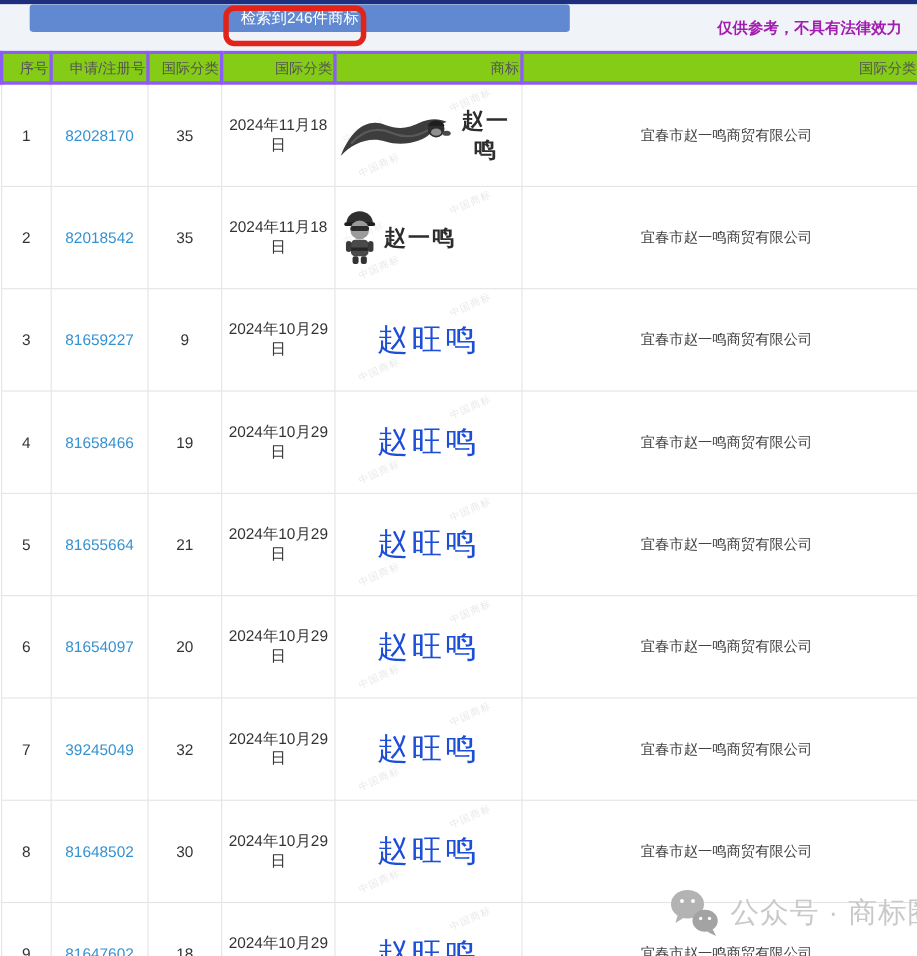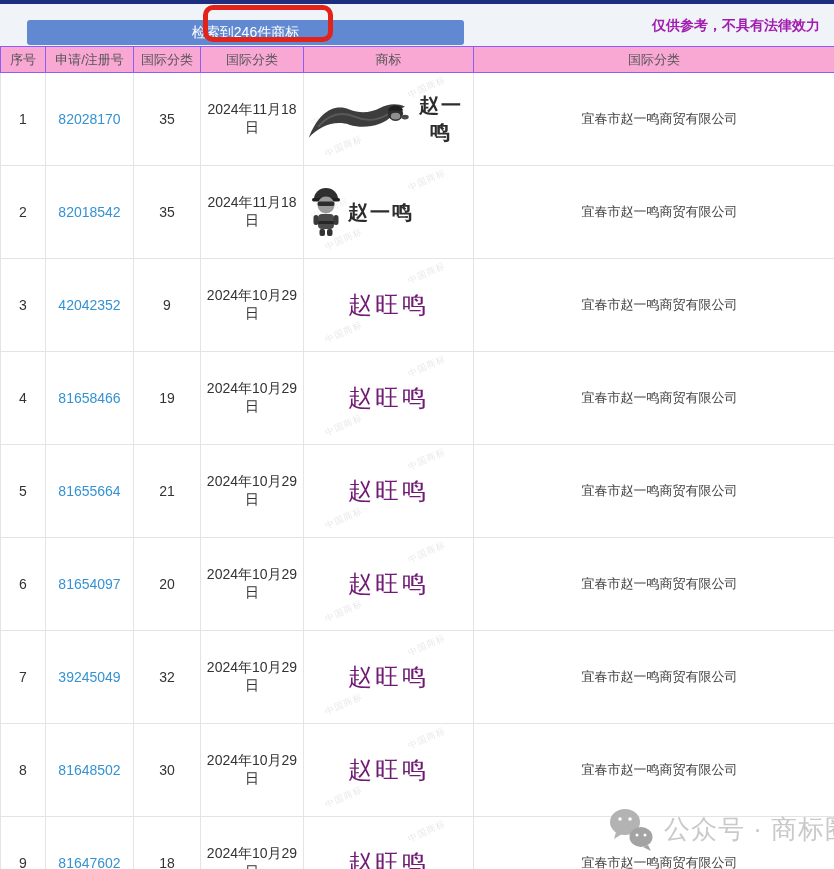--- a/index.html
+++ b/index.html
@@ -4,54 +4,54 @@
 <style>
   html,body { margin:0; padding:0; }
   body {
     width:834px; height:869px; overflow:hidden; position:relative;
     background:#ffffff; font-family:"Liberation Sans", sans-serif;
   }
   
   .top-strip { height:4px; background:#1e2e7e; }
   .banner { position:relative; height:42px; background:#f0f3f7; }
   .result-btn {
-    position:absolute; left:27px; top:16px; width:437px; height:25px;
+    position:absolute; left:27px; top:0; width:491px; height:25px;
     background:#6189d1; border:none; border-radius:3px;
     color:#ffffff; font-size:14px; line-height:25px; text-align:center;
     cursor:pointer; padding:0;
   }
   .red-box {
     position:absolute; left:203px; top:1px; width:120px; height:27px;
     border:5px solid #e2231a; border-radius:10px; pointer-events:none; z-index:5;
   }
   .disclaimer {
     position:absolute; right:14px; top:13px;
     color:#a21caf; font-weight:bold; font-size:14px; white-space:nowrap;
   }
   
   table.results {
     width:834px; border-collapse:collapse; table-layout:fixed;
   }
   col.c-no { width:45px; } col.c-reg { width:88px; } col.c-cls { width:67px; }
   col.c-date { width:103px; } col.c-mark { width:170px; } col.c-app { width:361px; }
   th {
-    height:23px; background:#f9a8d4; border:1px solid #8b5cf6;
-    font-size:13px; font-weight:normal; color:#555; text-align:center;
+    height:23px; background:#84cc16; border:3px solid #8b5cf6;
+    font-size:13px; font-weight:normal; color:#555; text-align:right;
   }
   td {
     height:90px; border:1px solid #e4e4e4; text-align:center;
     font-size:14px; color:#333; vertical-align:middle;
     overflow:hidden; position:relative;
   }
   td.app-cell { text-align:center; padding-left:12px; font-size:13px; color:#444; }
   a.reg-link { color:#3492d2; text-decoration:none; cursor:pointer; }
   
   .text-mark {
     font-family:"Liberation Serif","DejaVu Serif",serif;
-    font-size:24px; color:#701a75; letter-spacing:3px; position:relative; z-index:2;
+    font-size:28px; color:#1d4ed8; letter-spacing:3px; position:relative; z-index:2;
   }
   .logo-mark { display:flex; flex-direction:row; align-items:center; gap:1px; position:relative; z-index:2; }
   .logo-text { font-size:20px; font-weight:900; color:#2d2d2d; letter-spacing:2px; }
   .wm {
     position:absolute; color:#8a8a8a; opacity:0.20; font-size:9px;
     transform:rotate(-24deg); letter-spacing:1px; pointer-events:none; z-index:1;
     white-space:nowrap;
   }
   .wm-a { top:8px; right:26px; }
   .wm-b { bottom:12px; left:20px; }
@@ -142,21 +142,21 @@
             <rect x="22" y="43" width="5.5" height="7" rx="2" fill="#333333"></rect>
           </svg>
           <div class="logo-text">赵一鸣</div>
         </div>
       </td>
       <td class="app-cell">宜春市赵一鸣商贸有限公司</td>
     </tr>
 
     <tr>
       <td>3</td>
-      <td><a class="reg-link">42042352</a></td>
+      <td><a class="reg-link">81659227</a></td>
       <td>9</td>
       <td>2024年10月29日</td>
       <td>
         <span class="wm wm-a">中国商标</span>
         <span class="wm wm-b">中国商标</span>
         <div class="text-mark">赵旺鸣</div>
       </td>
       <td class="app-cell">宜春市赵一鸣商贸有限公司</td>
     </tr>
 

